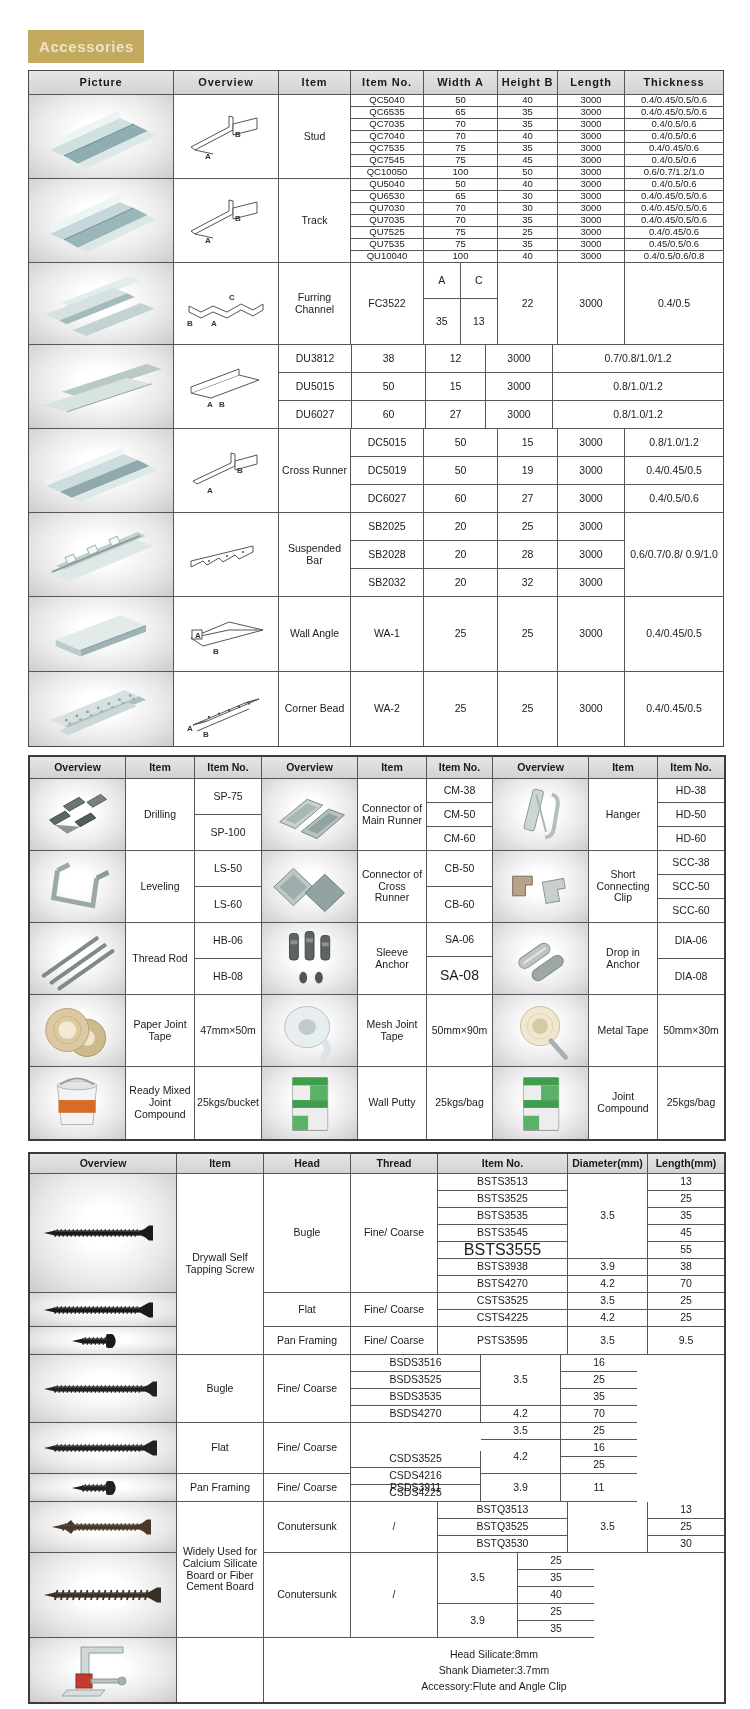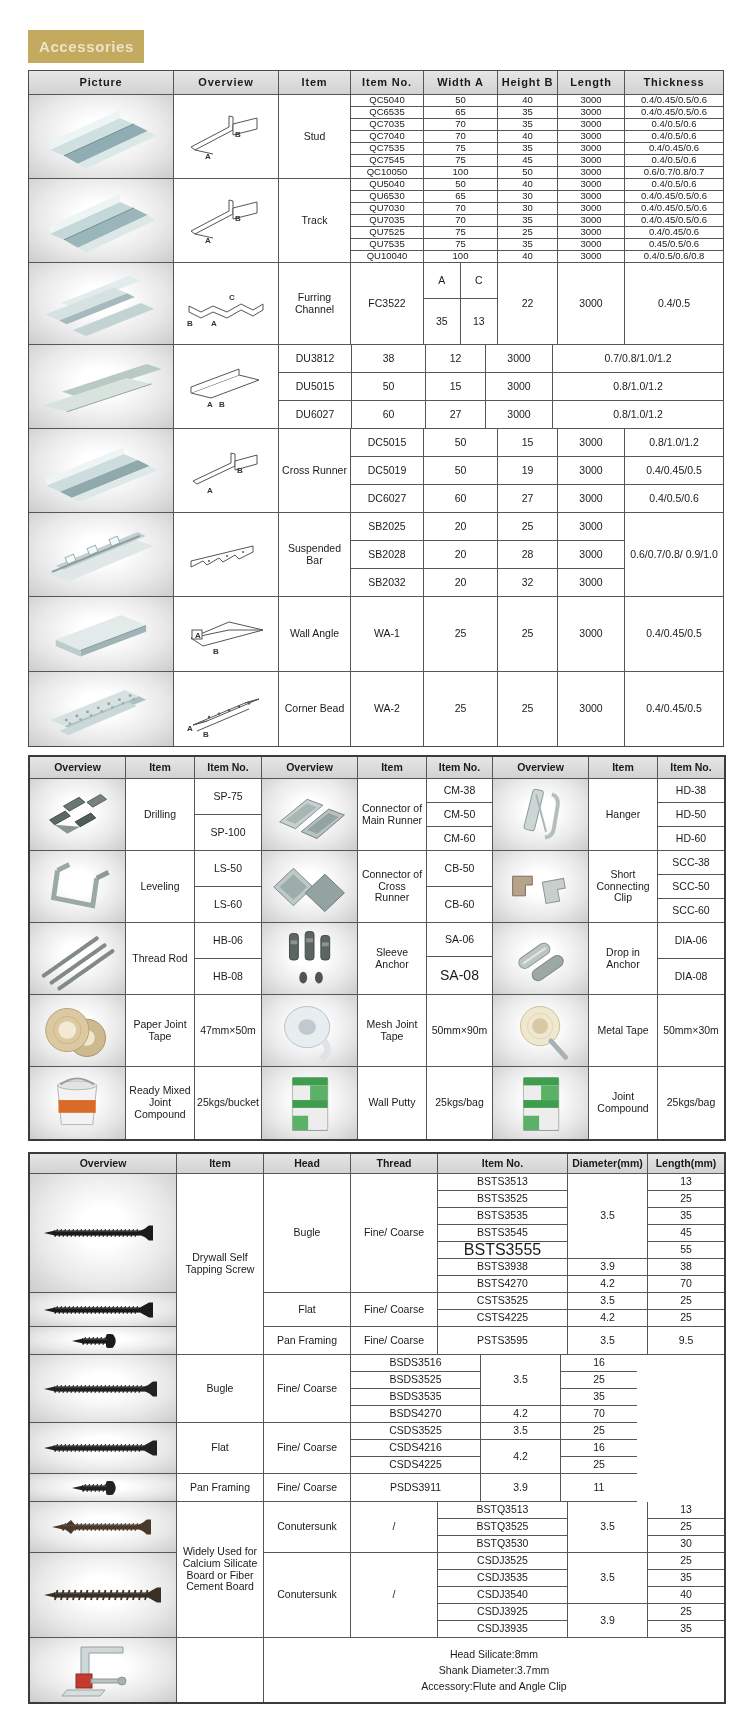--- a/index.html
+++ b/index.html
@@ -108,21 +108,21 @@
             <div class="c" style="width: 74px; font-size: 9.5px;">75</div>
             <div class="c" style="width: 60px; font-size: 9.5px;">45</div>
             <div class="c" style="width: 67px; font-size: 9.5px;">3000</div>
             <div class="c nr grow" style="font-size: 9.5px;">0.4/0.5/0.6</div>
           </div>
           <div class="row" style="height: 12px;">
             <div class="c" style="width: 73px; font-size: 9.5px;">QC10050</div>
             <div class="c" style="width: 74px; font-size: 9.5px;">100</div>
             <div class="c" style="width: 60px; font-size: 9.5px;">50</div>
             <div class="c" style="width: 67px; font-size: 9.5px;">3000</div>
-            <div class="c nr grow" style="font-size: 9.5px;">0.6/0.7/0.8/0.7</div>
+            <div class="c nr grow" style="font-size: 9.5px;">0.6/0.7/1.2/1.0</div>
           </div>
         </div>
       </div>
       <div class="row">
         <div class="c pic" style="width: 145px; height: 84px;">
           <svg width="138" height="78" viewBox="0 0 138 78">
             <polygon points="18,52 88,20 102,26 32,58" fill="#c4d7d9"></polygon>
        <polygon points="32,58 102,26 116,33 46,66" fill="#9bb6ba"></polygon>
        <polygon points="46,66 116,33 124,38 54,71" fill="#dce8e8"></polygon>
        <polygon points="18,52 18,44 88,12 88,20" fill="#edf4f4"></polygon>
@@ -906,21 +906,21 @@
               <div class="c nr" style="height: 17px; font-size: 10.5px;">16</div>
               <div class="c nr" style="height: 17px; font-size: 10.5px;">25</div>
               <div class="c nr" style="height: 17px; font-size: 10.5px;">35</div>
               <div class="c nr" style="height: 17px; font-size: 10.5px;">70</div>
             </div>
           </div>
           <div class="row" style="height: 51px;">
             <div class="c" style="width: 87px; font-size: 10.5px;">Flat</div>
             <div class="c" style="width: 87px; font-size: 10.5px;">Fine/ Coarse</div>
             <div class="col" style="width: 130px;">
-              <div class="c" style="height: 17px; font-size: 10.5px;">CSDS3525</div>
+              <div class="c" style="height: 17px; font-size: 10.5px; margin-top: 28px;">CSDS3525</div>
               <div class="c" style="height: 17px; font-size: 10.5px;">CSDS4216</div>
               <div class="c" style="height: 17px; font-size: 10.5px;">CSDS4225</div>
             </div>
             <div class="col" style="width: 80px;">
               <div class="c" style="height: 17px; font-size: 10.5px;">3.5</div>
               <div class="c" style="height: 34px; font-size: 10.5px;">4.2</div>
             </div>
             <div class="col" style="width: 76px;">
               <div class="c nr" style="height: 17px; font-size: 10.5px;">25</div>
               <div class="c nr" style="height: 17px; font-size: 10.5px;">16</div>
@@ -1013,27 +1013,20 @@
             </div>
             <div class="col" style="width: 76px;">
               <div class="c nr" style="height: 17px; font-size: 10.5px;">13</div>
               <div class="c nr" style="height: 17px; font-size: 10.5px;">25</div>
               <div class="c nr" style="height: 17px; font-size: 10.5px;">30</div>
             </div>
           </div>
           <div class="row" style="height: 85px;">
             <div class="c" style="width: 87px; font-size: 10.5px;">Conutersunk</div>
             <div class="c" style="width: 87px; font-size: 10.5px;">/</div>
-            <div class="col" style="width: 130px;">
-              <div class="c" style="height: 17px; font-size: 10.5px;">CSDJ3525</div>
-              <div class="c" style="height: 17px; font-size: 10.5px;">CSDJ3535</div>
-              <div class="c" style="height: 17px; font-size: 10.5px;">CSDJ3540</div>
-              <div class="c" style="height: 17px; font-size: 10.5px;">CSDJ3925</div>
-              <div class="c" style="height: 17px; font-size: 10.5px;">CSDJ3935</div>
-            </div>
             <div class="col" style="width: 80px;">
               <div class="c" style="height: 51px; font-size: 10.5px;">3.5</div>
               <div class="c" style="height: 34px; font-size: 10.5px;">3.9</div>
             </div>
             <div class="col" style="width: 76px;">
               <div class="c nr" style="height: 17px; font-size: 10.5px;">25</div>
               <div class="c nr" style="height: 17px; font-size: 10.5px;">35</div>
               <div class="c nr" style="height: 17px; font-size: 10.5px;">40</div>
               <div class="c nr" style="height: 17px; font-size: 10.5px;">25</div>
               <div class="c nr" style="height: 17px; font-size: 10.5px;">35</div>

